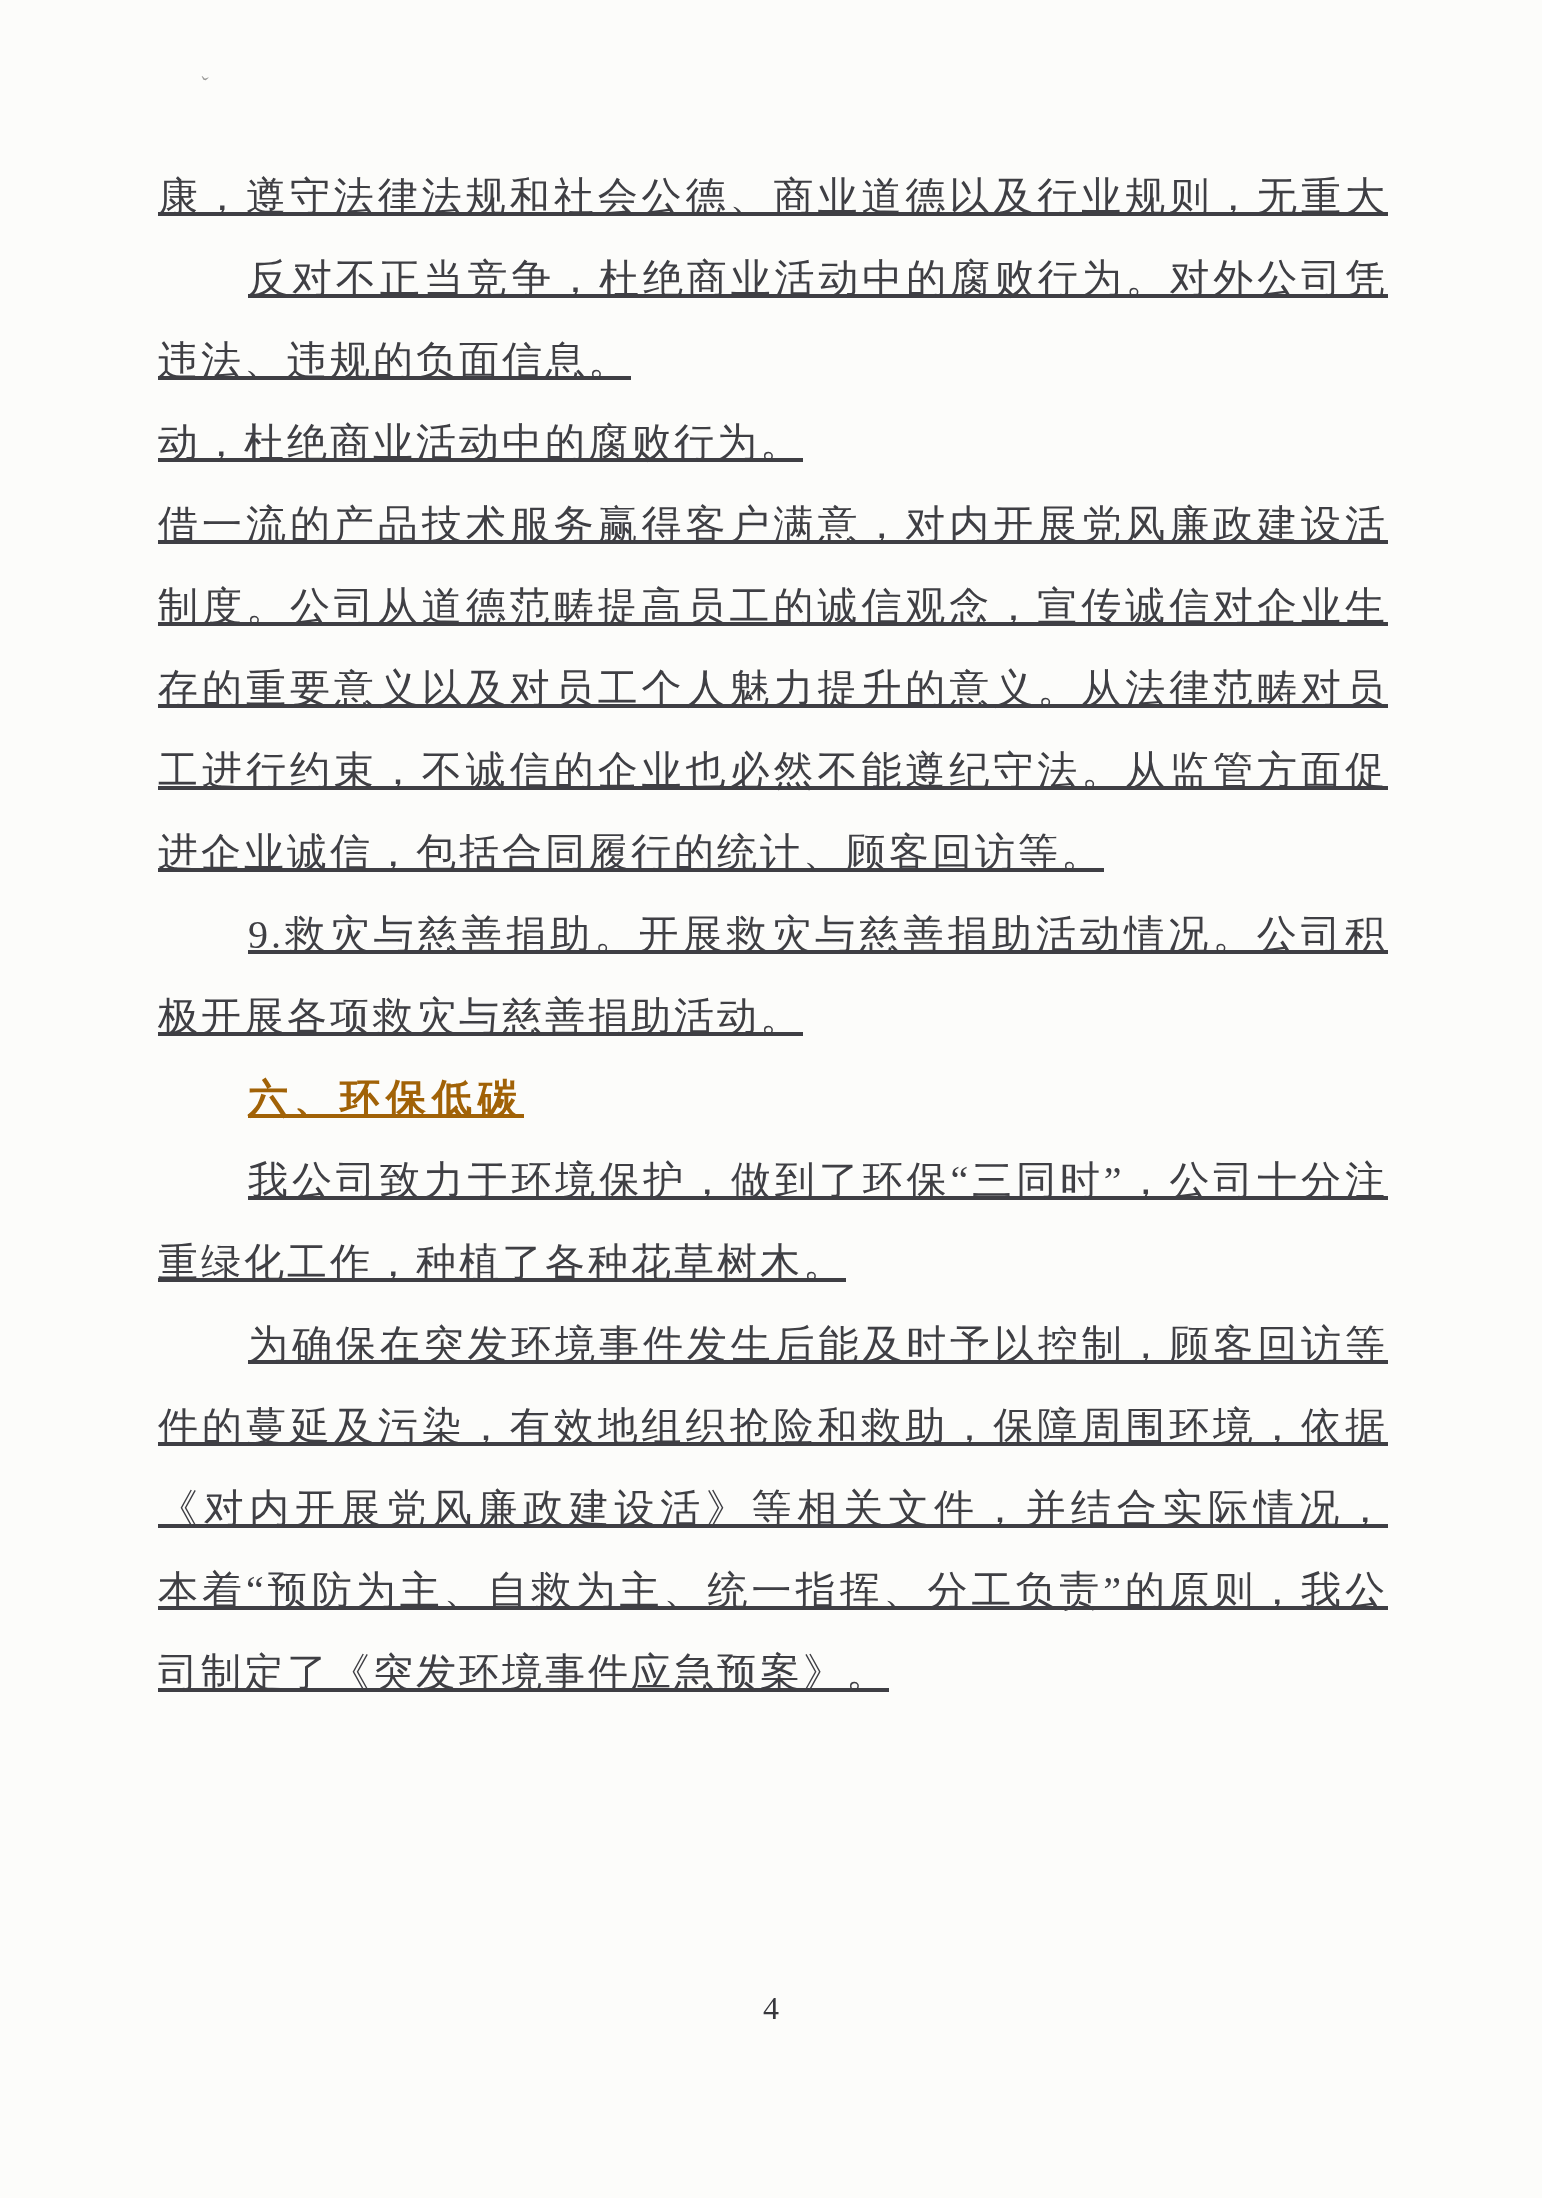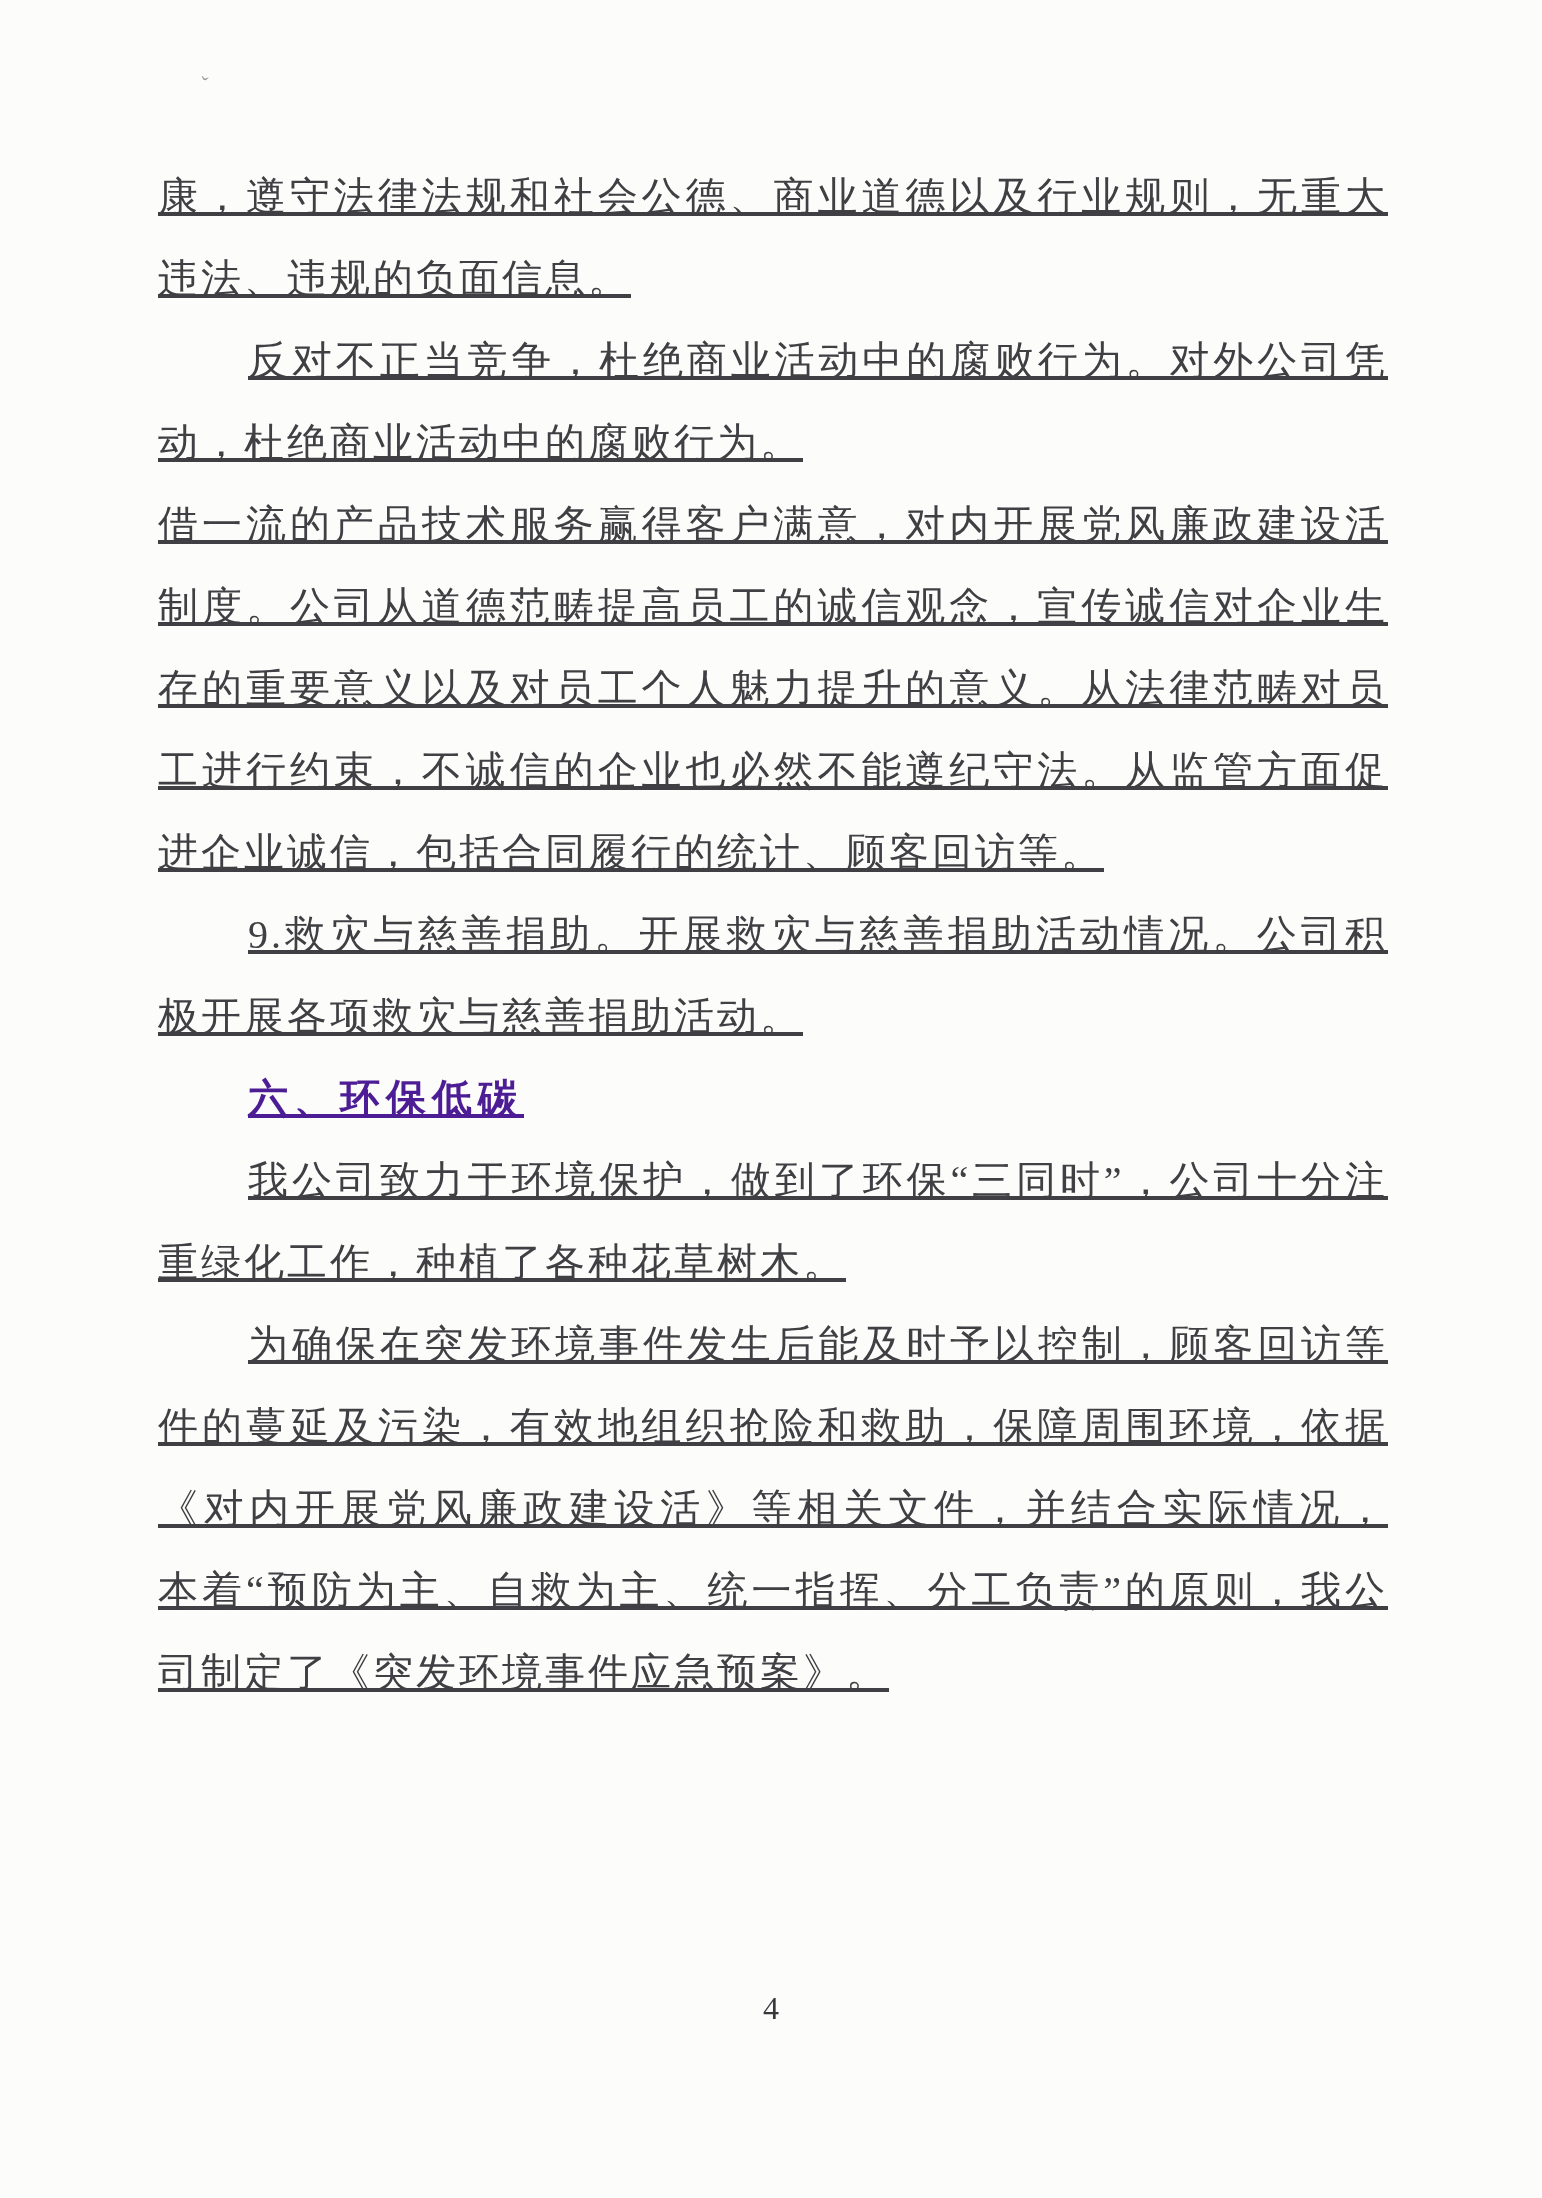--- a/index.html
+++ b/index.html
@@ -36,21 +36,21 @@
   .line.full {
     white-space: normal;
     text-align: justify;
     text-align-last: justify;
   }
   .line.indent {
     text-indent: 90px;
   }
   .line.heading {
     font-weight: 700;
-    color: #4c1d95;
+    color: #a16207;
     letter-spacing: 6px;
   }
   .page-number {
     position: absolute;
     top: 1988px;
     left: 0;
     width: 100%;
     text-align: center;
     font-size: 32px;
     line-height: 40px;
@@ -68,22 +68,22 @@
 </style>
 </head>
 <body>
 
 <div class="page">
 
   <span class="scan-artifact-top">ˇ</span>
 
   <div class="text-block">
     <div class="line full">康，遵守法律法规和社会公德、商业道德以及行业规则，无重大</div>
+    <div class="line full indent">反对不正当竞争，杜绝商业活动中的腐败行为。对外公司凭</div>
     <div class="line">违法、违规的负面信息。</div>
-    <div class="line full indent">反对不正当竞争，杜绝商业活动中的腐败行为。对外公司凭</div>
     <div class="line">动，杜绝商业活动中的腐败行为。</div>
     <div class="line full">借一流的产品技术服务赢得客户满意，对内开展党风廉政建设活</div>
     <div class="line full">制度。公司从道德范畴提高员工的诚信观念，宣传诚信对企业生</div>
     <div class="line full">存的重要意义以及对员工个人魅力提升的意义。从法律范畴对员</div>
     <div class="line full">工进行约束，不诚信的企业也必然不能遵纪守法。从监管方面促</div>
     <div class="line">进企业诚信，包括合同履行的统计、顾客回访等。</div>
     <div class="line full indent">9.救灾与慈善捐助。开展救灾与慈善捐助活动情况。公司积</div>
     <div class="line">极开展各项救灾与慈善捐助活动。</div>
     <div class="line indent heading">六、环保低碳</div>
     <div class="line full indent">我公司致力于环境保护，做到了环保“三同时”，公司十分注</div>

